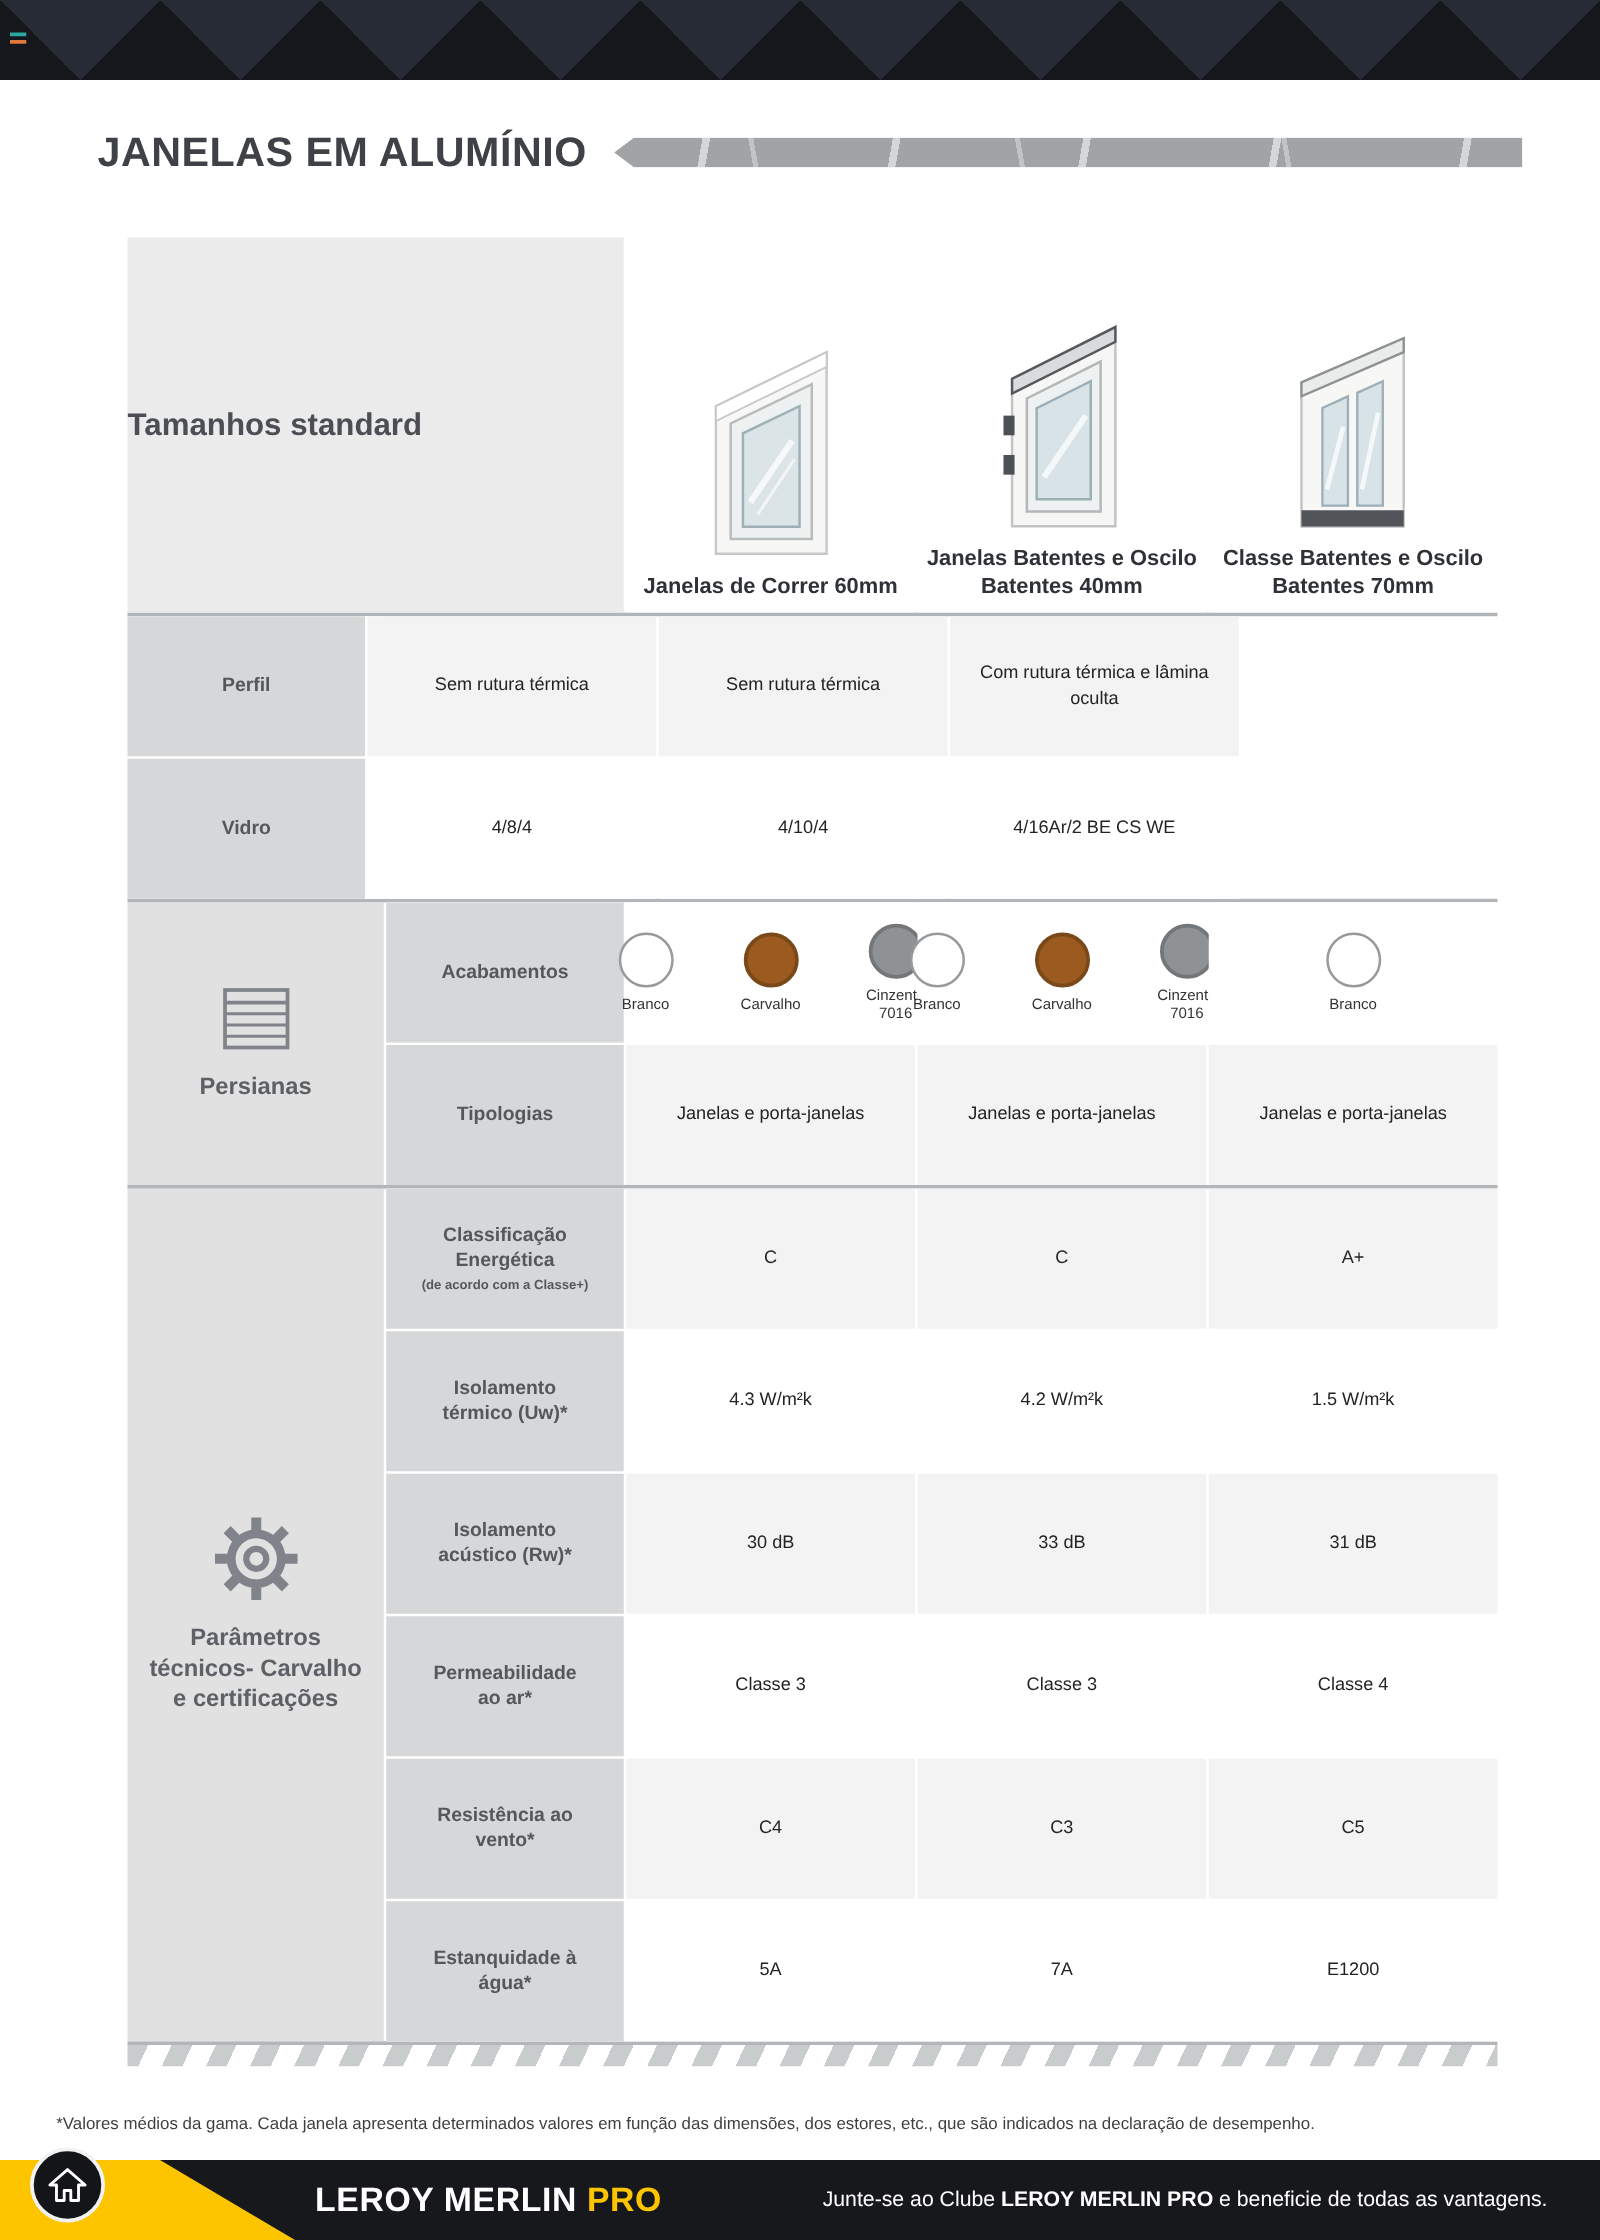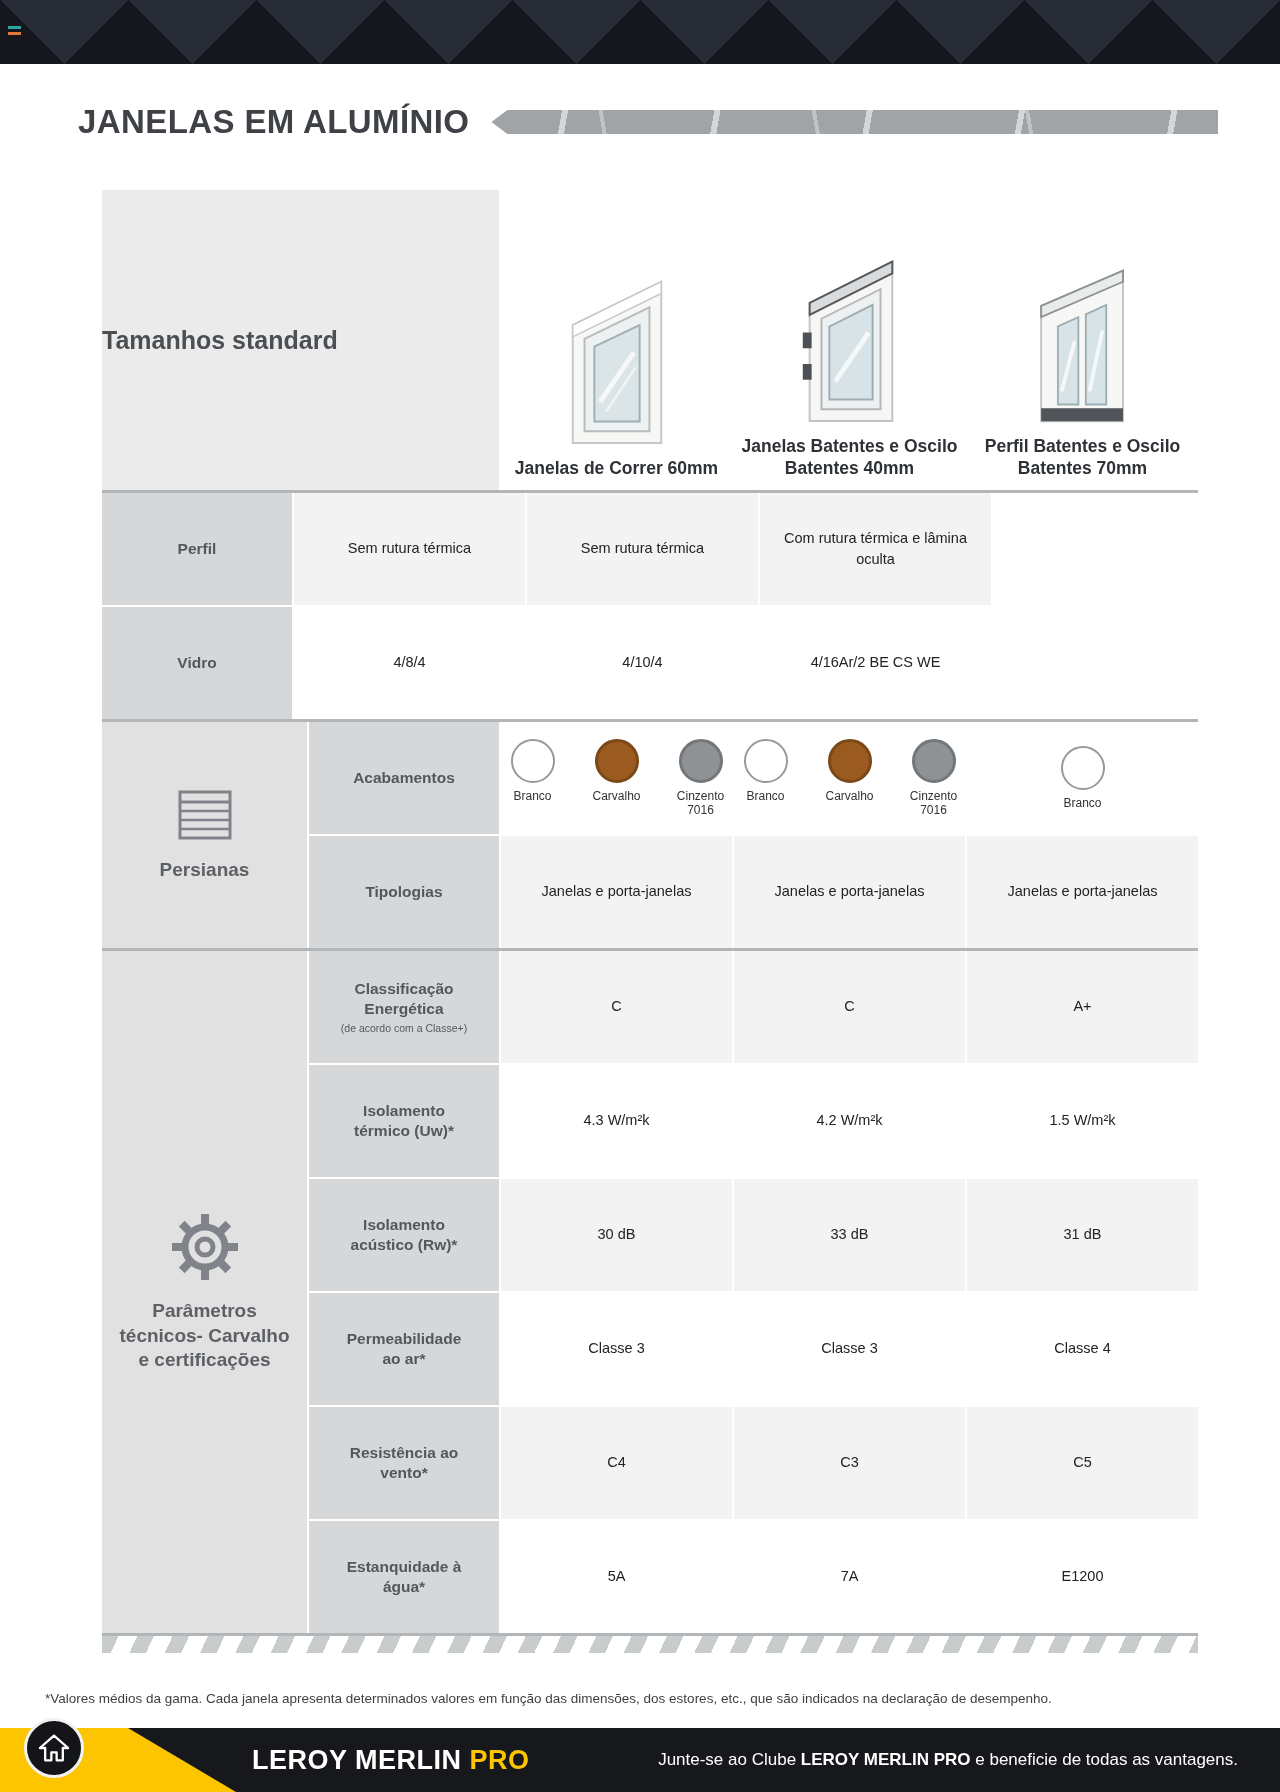--- a/index.html
+++ b/index.html
@@ -45,27 +45,27 @@
   .tgroup{display:grid;grid-template-columns:205px 889px;column-gap:2px;border-top:3px solid #b3b6b8;background:#fff}
   .cat{background:#e1e1e2;display:flex;flex-direction:column;align-items:center;justify-content:center;gap:16px}
   .cat-label{font-size:19px;font-weight:700;color:#5d6165;text-align:center;line-height:1.3}
   .cat-label.narrow{max-width:122px}
   .cat-label.wide{max-width:178px}
   .rows{display:flex;flex-direction:column;row-gap:2px;background:#fff}
   .trow{display:grid;grid-template-columns:190px 231px 231px 231px;column-gap:2px;height:112px;background:#fff}
   .cell{display:flex;align-items:center;justify-content:center;text-align:center}
   .rlabel{background:#d6d7d8;flex-direction:column;font-size:15.5px;font-weight:700;color:#54585c;line-height:1.3}
   .rlabel .lwrap{max-width:134px;display:inline-block}
-  .rlabel .sub{display:block;font-size:10.5px;font-weight:400;max-width:160px;margin:3px auto 0}
+  .rlabel .sub{display:block;font-size:10.5px;font-weight:700;max-width:160px;margin:3px auto 0}
   .sa{background:#f3f3f4}
   .sb{background:#ffffff}
   .val{font-size:14.5px;color:#232323}
   .val > span{display:inline-block;max-width:185px;line-height:1.45}
   
-  .swatches{display:flex;gap:16px;align-items:flex-start;justify-content:center}
+  .swatches{display:flex;gap:32px;align-items:center;justify-content:center}
   .swatch{display:flex;flex-direction:column;align-items:center;width:68px}
   .dot{width:44px;height:44px;border-radius:50%}
   .dot.branco{border:2px solid #97999b}
   .dot.carvalho{border:3px solid #7a4917}
   .dot.cinzento{border:3px solid #73777a}
   .sname{font-size:12px;color:#333;margin-top:7px;line-height:1.15;text-align:center}
   
   .chevrons{
     width:1096px;height:20px;margin-left:102px;border-top:3px solid #b3b6b8;
     background:repeating-linear-gradient(115deg,#c9cccd 0 15px,#ffffff 15px 32px);
@@ -136,21 +136,21 @@
       <div class="prod">
         <svg width="140" height="172" viewBox="0 0 150 185">
           <polygon points="30,182 30,58 118,20 118,182" fill="#f7f7f5" stroke="#c0c2c2" stroke-width="2"></polygon>
           <polygon points="30,58 118,20 118,32 30,70" fill="#eaeceb" stroke="#8d9194" stroke-width="2"></polygon>
           <polygon points="48,164 48,80 70,70 70,164" fill="#d8e3e7" stroke="#9cafb5" stroke-width="2"></polygon>
           <polygon points="78,164 78,67 100,57 100,164" fill="#d8e3e7" stroke="#9cafb5" stroke-width="2"></polygon>
           <polygon points="30,168 118,168 118,182 30,182" fill="#51555a"></polygon>
           <line x1="52" y1="150" x2="66" y2="96" stroke="#ffffff" stroke-width="4" opacity="0.75"></line>
           <line x1="82" y1="150" x2="96" y2="84" stroke="#ffffff" stroke-width="4" opacity="0.75"></line>
         </svg>
-        <div class="prod-name">Perfil Batentes e Oscilo Batentes 70mm</div>
+        <div class="prod-name">Classe Batentes e Oscilo Batentes 70mm</div>
       </div>
     </div>
 
     <section class="tgroup">
       <div class="rows">
         <div class="trow">
           <div class="cell rlabel">
               <span class="lwrap">Perfil</span>
             </div>
           <div class="cell val sa">

